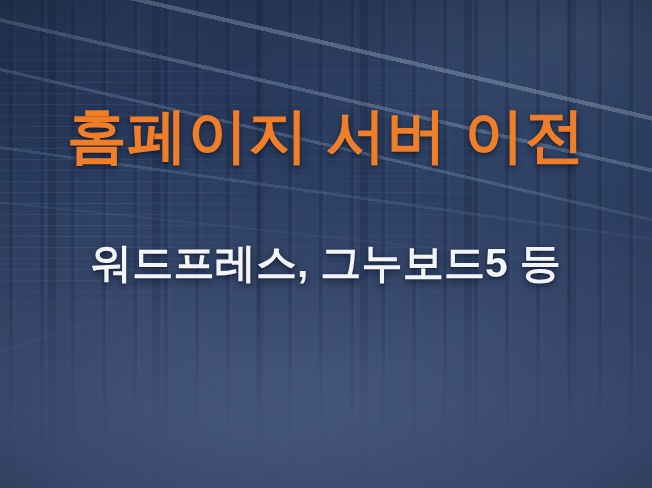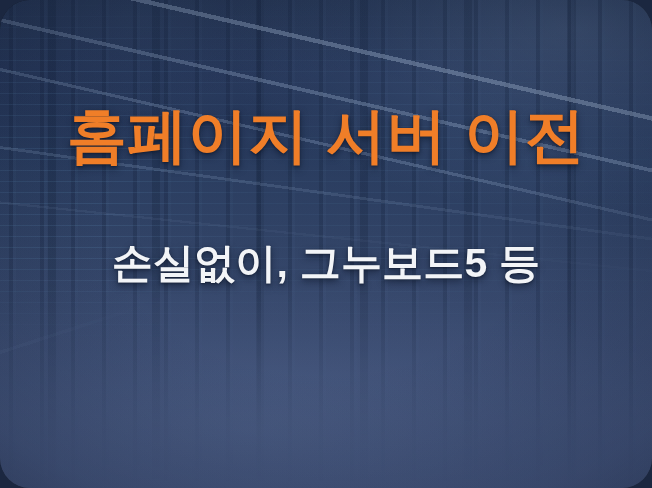--- a/index.html
+++ b/index.html
@@ -10,21 +10,20 @@
   body {
     font-family: "Liberation Sans", "DejaVu Sans", sans-serif;
   }
 
   #banner {
     position: relative;
     width: 652px;
     height: 488px;
     overflow: hidden;
     background: #000000;
-    border-radius: 30px;
   }
 
   
   .bg-layer {
     position: absolute;
     inset: 0;
     pointer-events: none;
   }
 
   
@@ -208,17 +207,17 @@
   <div class="bg-layer bg-lights"></div>
   <div class="bg-layer bg-floor"></div>
   <div class="bg-layer bg-sheen"></div>
   <div class="bg-layer bg-tint"></div>
   <div class="bg-layer bg-vignette"></div>
 
   <div class="content">
 
     <h1 class="headline">홈페이지 서버 이전</h1>
 
-    <p class="subline subline-1">손실없이, 그누보드5 등</p>
+    <p class="subline subline-1">워드프레스, 그누보드5 등</p>
 
 
   </div>
 </div>
 
 </body></html>

